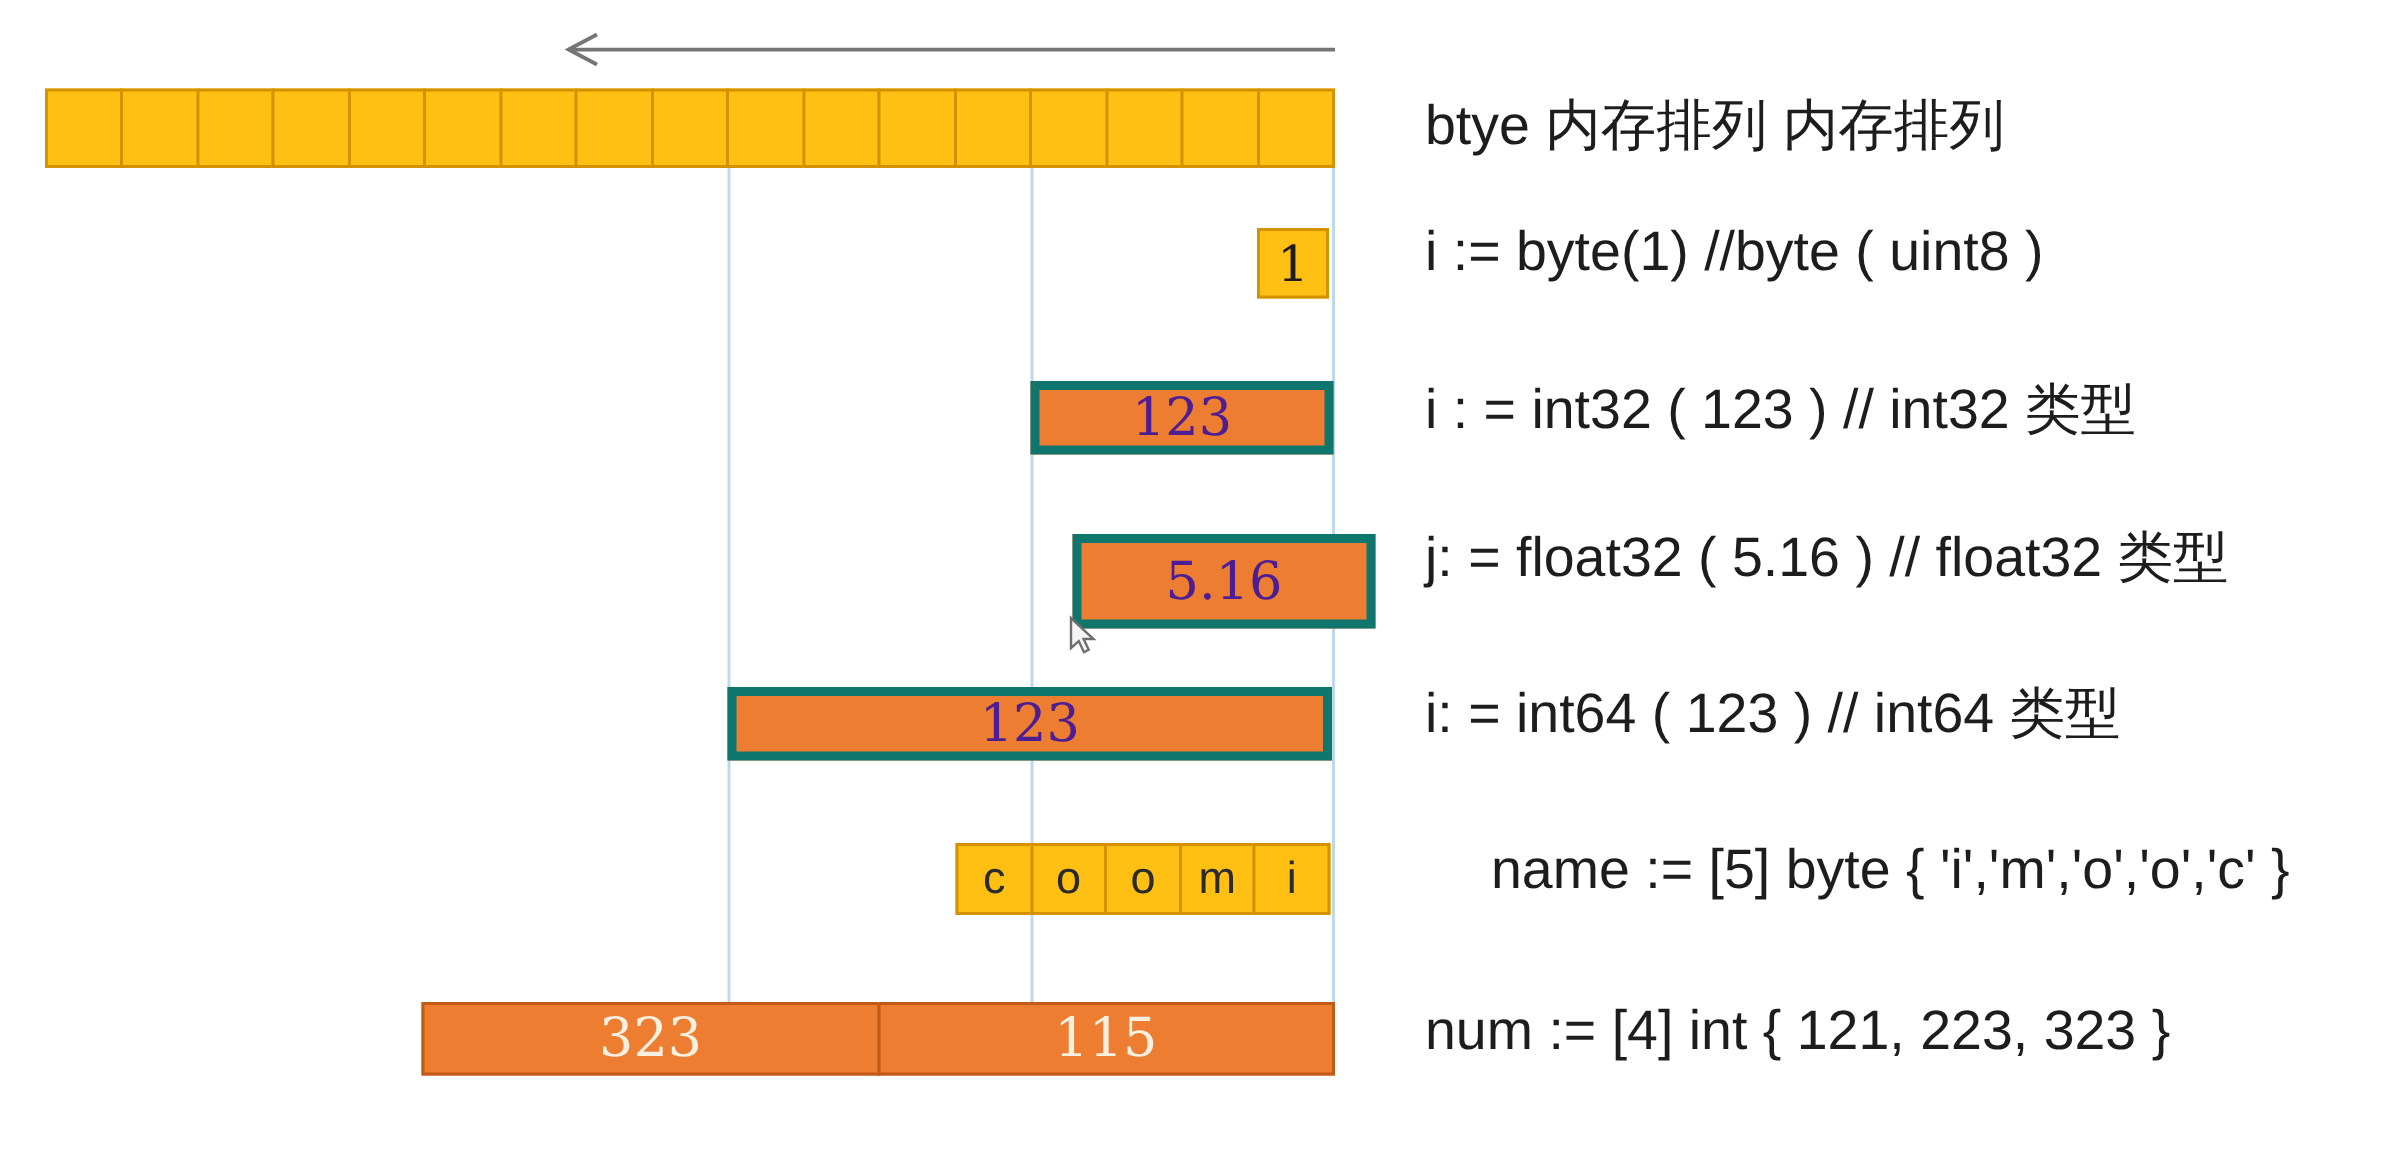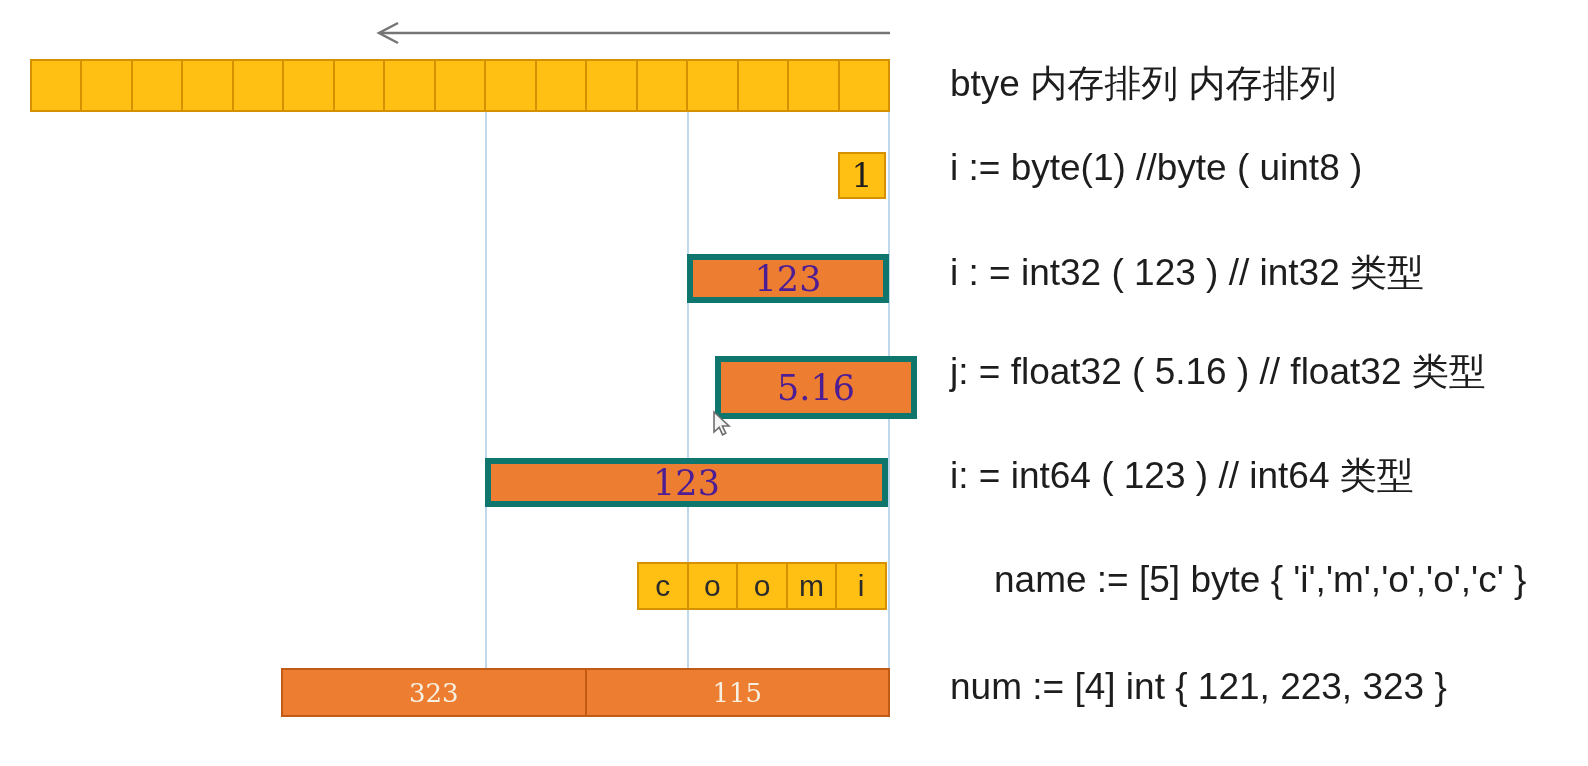--- a/index.html
+++ b/index.html
@@ -46,21 +46,21 @@
     display:flex; align-items:center; justify-content:center;
     font-size:30px; color:#2b2b2b;
   }
   .name-cell + .name-cell { margin-left:-2px; }
 
   
   .num-row { left:281px; top:668px; width:609px; height:49px; display:flex; }
   .num-cell {
     flex:1; background:#ED7D31; border:2px solid #C05A15;
     display:flex; align-items:center; justify-content:center;
-    color:#F7EFDF; font-family:"DejaVu Serif","Liberation Serif",serif; font-size:26px;
+    color:#F7EFDF; font-family:"DejaVu Serif","Liberation Serif",serif; font-size:36px;
   }
   .num-cell + .num-cell { margin-left:-2px; }
 
   
   .annotation {
     left:950px; font-size:37px; line-height:44px; color:#1d1d1d; white-space:nowrap;
   }
 </style>
 </head>
 <body>

